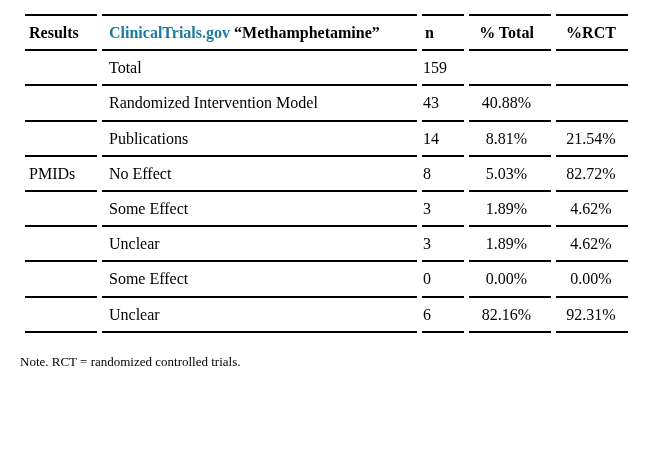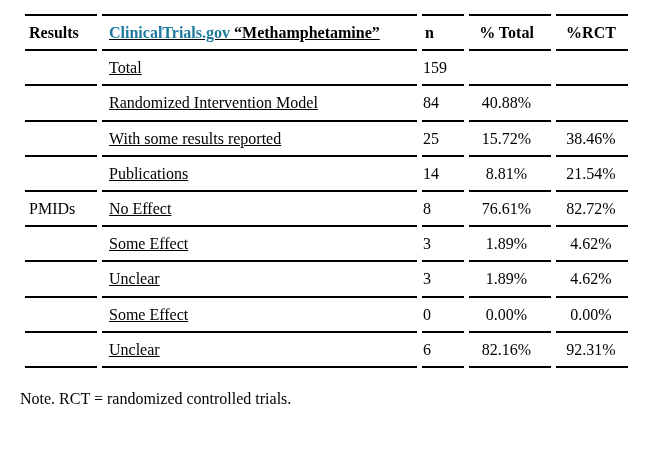--- a/index.html
+++ b/index.html
@@ -29,34 +29,34 @@
     line-height: 1.2;
     vertical-align: middle;
     white-space: nowrap;
     overflow: hidden;
   }
   th {
     border-top: 2.5px solid #000;
     font-weight: bold;
   }
   .c-group { text-align: left; padding-left: 4px; }
-  .c-label { text-align: left; padding-left: 7px; text-decoration: underline; }
+  .c-label { text-align: left; padding-left: 7px; }
   th.c-n   { text-align: left; padding-left: 3px; }
   td.c-n   { text-align: left; padding-right: 6px; }
   .c-pct   { text-align: center; padding-right: 8px; }
   .c-rct   { text-align: center; padding-right: 3px; }
   .src-link {
     font-weight: bold;
     text-decoration: none;
     cursor: pointer;
   }
   .query-term { font-weight: bold; }
   .note {
     margin-top: 21px;
-    font-size: 16px;
+    font-size: 13px;
     line-height: 1.2;
   }
 </style>
 </head>
 <body>
 
 <div class="wrap">
   <table class="results-table">
     <colgroup>
       <col style="width:72px">
@@ -78,43 +78,36 @@
       <tr>
         <td class="c-group"></td>
         <td class="c-label">Total</td>
         <td class="c-n">159</td>
         <td class="c-pct"></td>
         <td class="c-rct"></td>
       </tr>
       <tr>
         <td class="c-group"></td>
         <td class="c-label">Randomized Intervention Model</td>
-        <td class="c-n">84</td>
+        <td class="c-n">43</td>
         <td class="c-pct">40.88%</td>
         <td class="c-rct"></td>
-      </tr>
-      <tr>
-        <td class="c-group"></td>
-        <td class="c-label">With some results reported</td>
-        <td class="c-n">25</td>
-        <td class="c-pct">15.72%</td>
-        <td class="c-rct">38.46%</td>
       </tr>
       <tr>
         <td class="c-group"></td>
         <td class="c-label">Publications</td>
         <td class="c-n">14</td>
         <td class="c-pct">8.81%</td>
         <td class="c-rct">21.54%</td>
       </tr>
       <tr>
         <td class="c-group">PMIDs</td>
         <td class="c-label">No Effect</td>
         <td class="c-n">8</td>
-        <td class="c-pct">76.61%</td>
+        <td class="c-pct">5.03%</td>
         <td class="c-rct">82.72%</td>
       </tr>
       <tr>
         <td class="c-group"></td>
         <td class="c-label">Some Effect</td>
         <td class="c-n">3</td>
         <td class="c-pct">1.89%</td>
         <td class="c-rct">4.62%</td>
       </tr>
       <tr>

